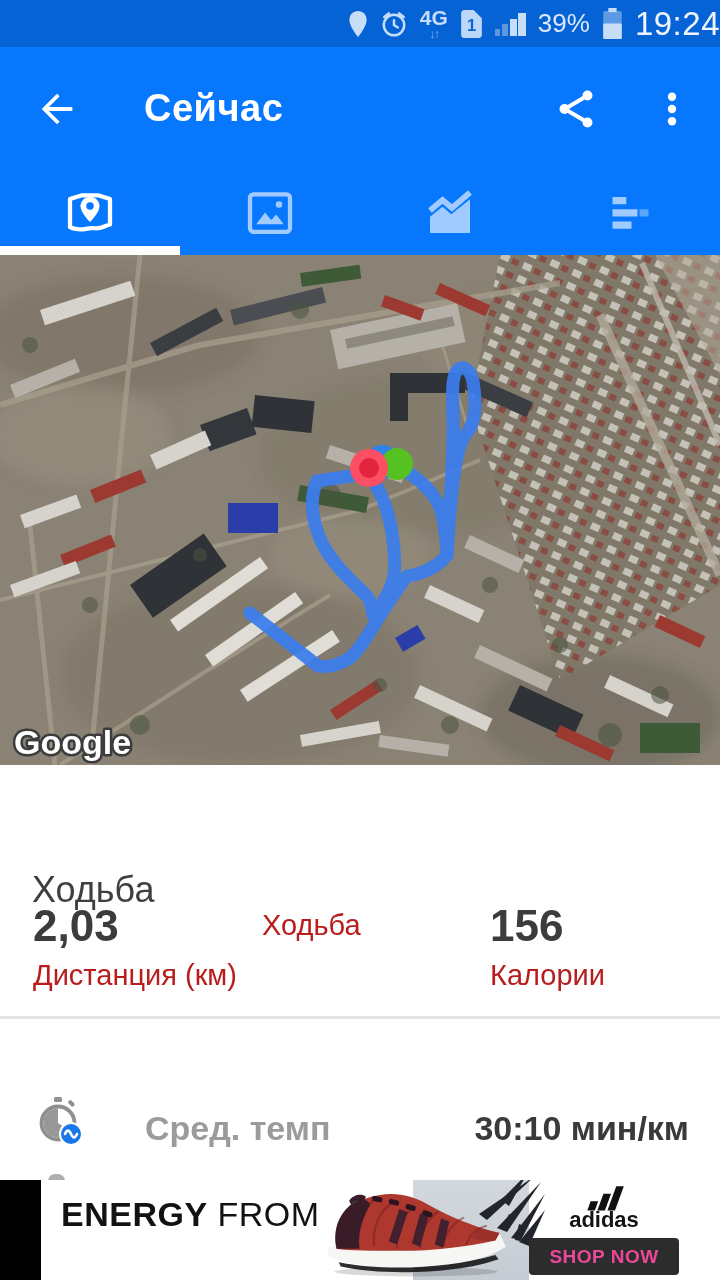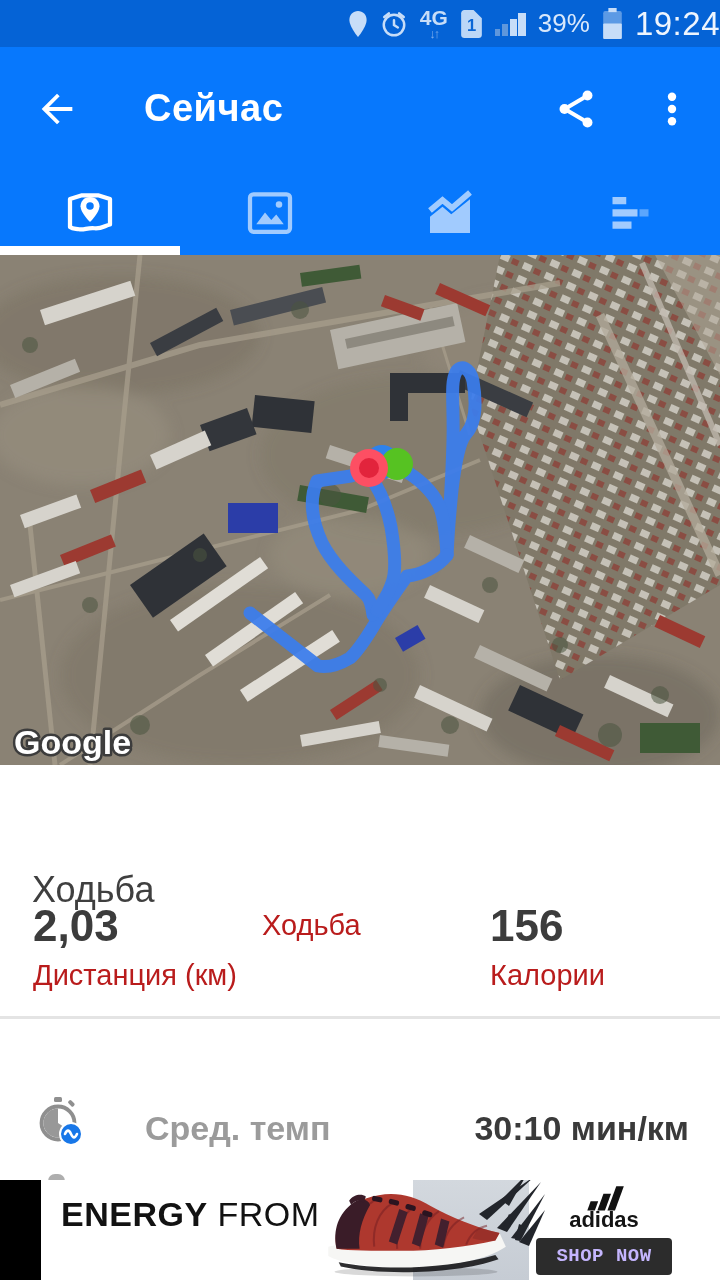--- a/index.html
+++ b/index.html
@@ -53,21 +53,21 @@
     background:linear-gradient(180deg,#d3d8de 0%,#c6ccd4 100%);}
   .ad-palm{position:absolute;left:408px;top:0;width:96px;height:70px;}
   .ad-headline{position:absolute;left:20px;top:14px;font-size:34px;line-height:40px;color:#121212;
     letter-spacing:.5px;white-space:pre;}
   .ad-headline .hb{font-weight:800;}
   .ad-shoe{position:absolute;left:266px;top:4px;width:218px;height:94px;}
   .ad-right{position:absolute;left:487px;top:0;width:152px;height:100px;
     display:flex;flex-direction:column;align-items:center;justify-content:center;}
   .brand-logo{width:52px;height:26px;margin-bottom:-2px;}
   .brand-name{font-size:22px;font-weight:700;color:#141414;letter-spacing:0;line-height:1;margin-bottom:7px;text-align:right;}
-  .cta-btn{background:#2c2c2c;color:#c4b5fd;border:none;border-radius:4px;font-family:Liberation Mono, monospace;
+  .cta-btn{background:#2c2c2c;color:#ec4899;border:none;border-radius:4px;font-family:Liberation Sans, sans-serif;
     font-size:19px;font-weight:800;letter-spacing:.5px;padding:9px 20px;line-height:1;}
 </style>
 </head>
 <body>
 
 <div class="screen">
 
   <div class="status-bar">
     <svg width="20" height="28" viewBox="0 0 18 26">
       <path d="M9,1 C4.5,1 1,4.6 1,9.2 C1,15.5 9,25 9,25 C9,25 17,15.5 17,9.2 C17,4.6 13.5,1 9,1 Z" fill="#c7ddf8"></path>

